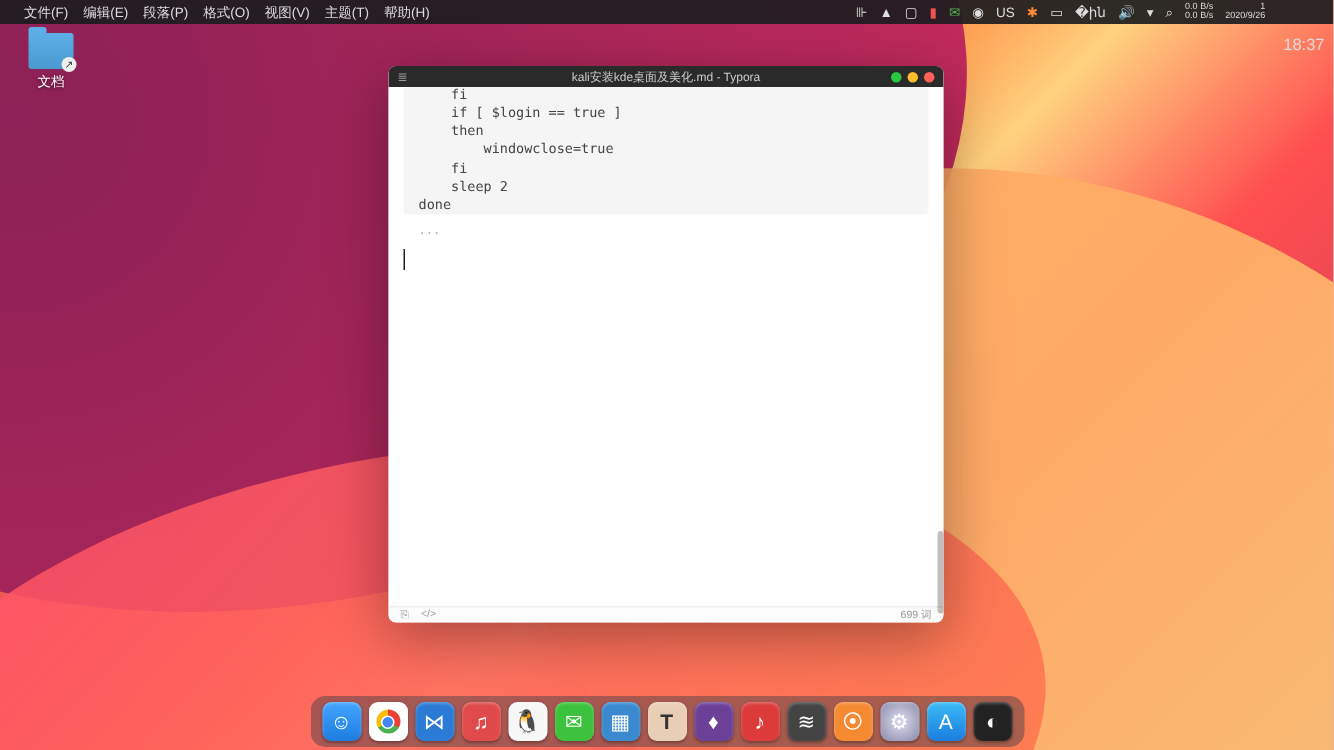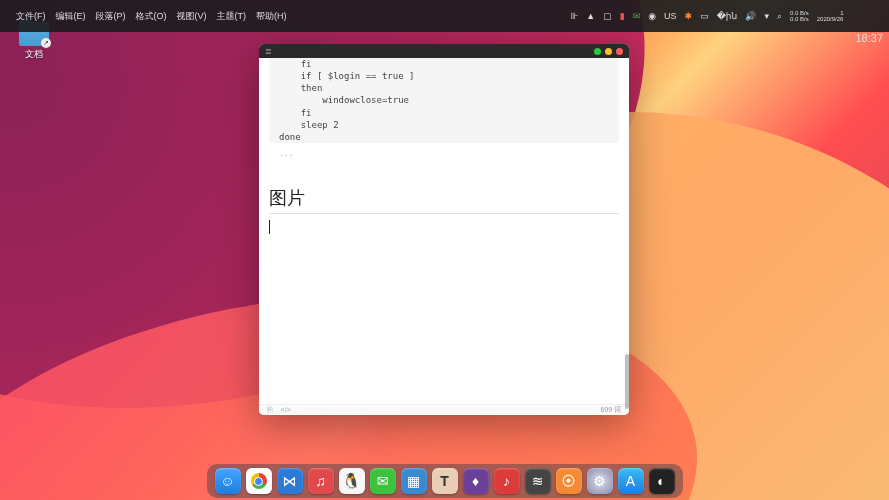--- a/index.html
+++ b/index.html
@@ -13,21 +13,21 @@
     .wave1, .wave2, .wave3 { position: absolute; border-radius: 50%; }
     .wave1 { width: 900px; height: 600px; background: radial-gradient(circle at 30% 40%, #8b2156, #c92b5d); top: -200px; left: -250px; transform: rotate(-12deg); }
     .wave2 { width: 700px; height: 500px; background: linear-gradient(120deg, #ff9a58, #ffd580); top: 120px; right: -150px; transform: rotate(15deg); opacity: 0.9; }
     .wave3 { width: 800px; height: 400px; background: linear-gradient(140deg, #ff4e6b, #ff7a49); bottom: -200px; left: -100px; transform: rotate(-8deg); opacity: 0.85; }
 
     
     .menubar {
       position: absolute; top: 0; left: 0; right: 0; height: 16px;
       background: rgba(28,28,30,0.92);
       display: flex; align-items: center; color: #ddd;
-      font-size: 9px; padding: 16px 6px; justify-content: space-between;
+      font-size: 9px; padding: 0 6px; justify-content: space-between;
       z-index: 100;
     }
     .menubar-left { display: flex; gap: 10px; align-items: center; }
     .menubar-left .apple { font-size: 10px; }
     .menubar-left span { cursor: pointer; }
     .menubar-right { display: flex; gap: 8px; align-items: center; font-size: 9px; }
     .net-stat { display: flex; flex-direction: column; font-size: 6px; line-height: 6px; text-align: right; }
     .clock { font-size: 11px; margin-left: 4px; margin-top: 43px; }
     .date-stack { display: flex; flex-direction: column; font-size: 6px; line-height: 6px; text-align: right; }
 
@@ -185,36 +185,36 @@
 </div>
 
 <div class="desktop-icon">
   <div class="folder-ic"></div>
   <div class="lbl">文档</div>
 </div>
 
 <div class="window">
   <div class="titlebar">
     <span class="left-ic">≣</span>
+    <span class="title">kali安装kde桌面及美化.md - Typora</span>
     <div class="traffic">
       <span class="tl-min"></span>
       <span class="tl-max"></span>
       <span class="tl-close"></span>
     </div>
   </div>
   <div class="content">
     <div class="codeblock">    fi
     if [ $login == true ]
     then
         windowclose=true
     fi
     sleep 2
 done</div>
     <div class="code-footer">...</div>
-    <div class="heading">图片</div>
     <div class="cursor-line"></div>
   </div>
   <div class="scroll-thumb"></div>
   <div class="statusbar">
     <div class="left-sb">
       <span>⎘</span>
       <span>&lt;/&gt;</span>
     </div>
     <span>699 词</span>
   </div>

